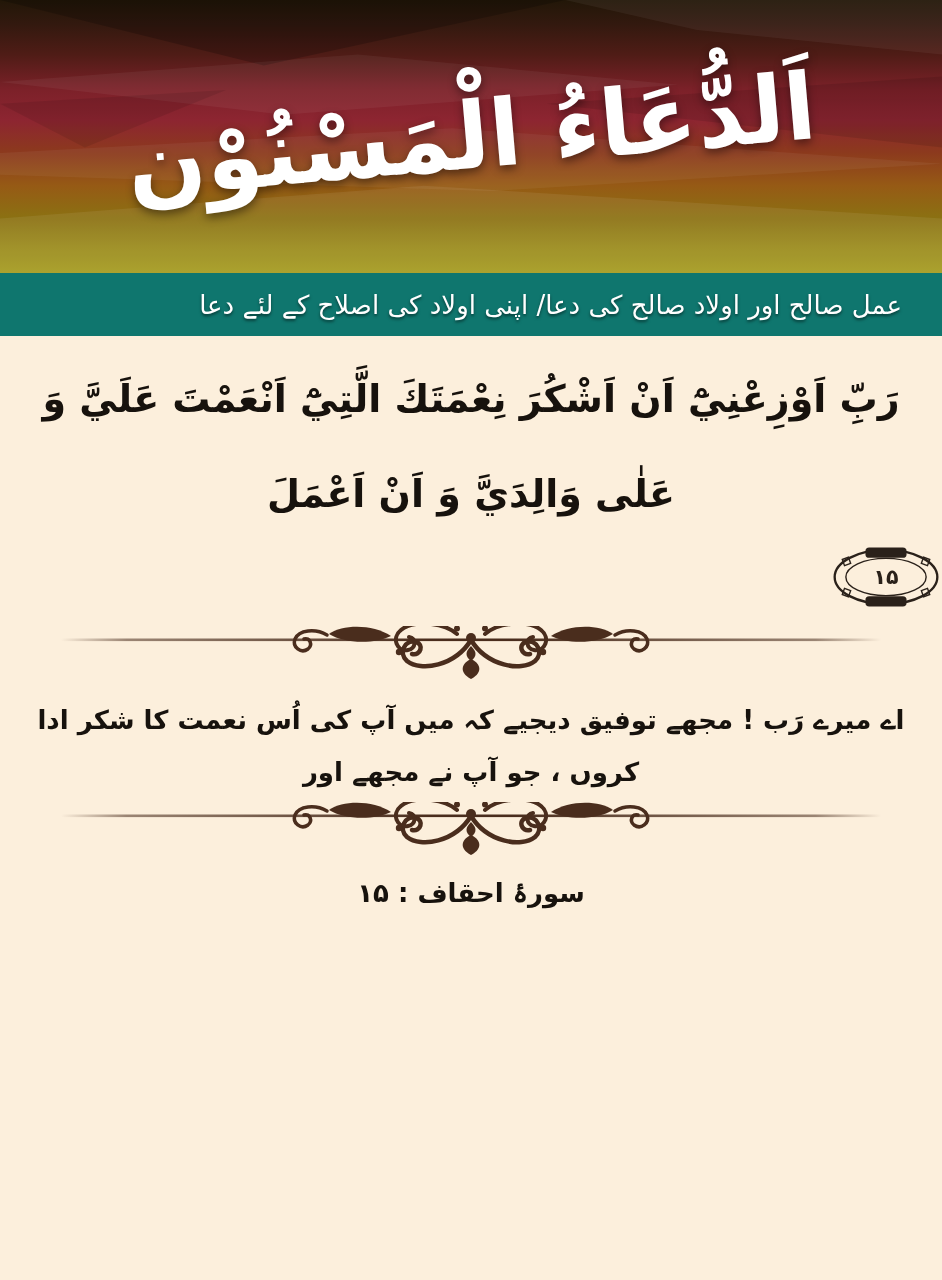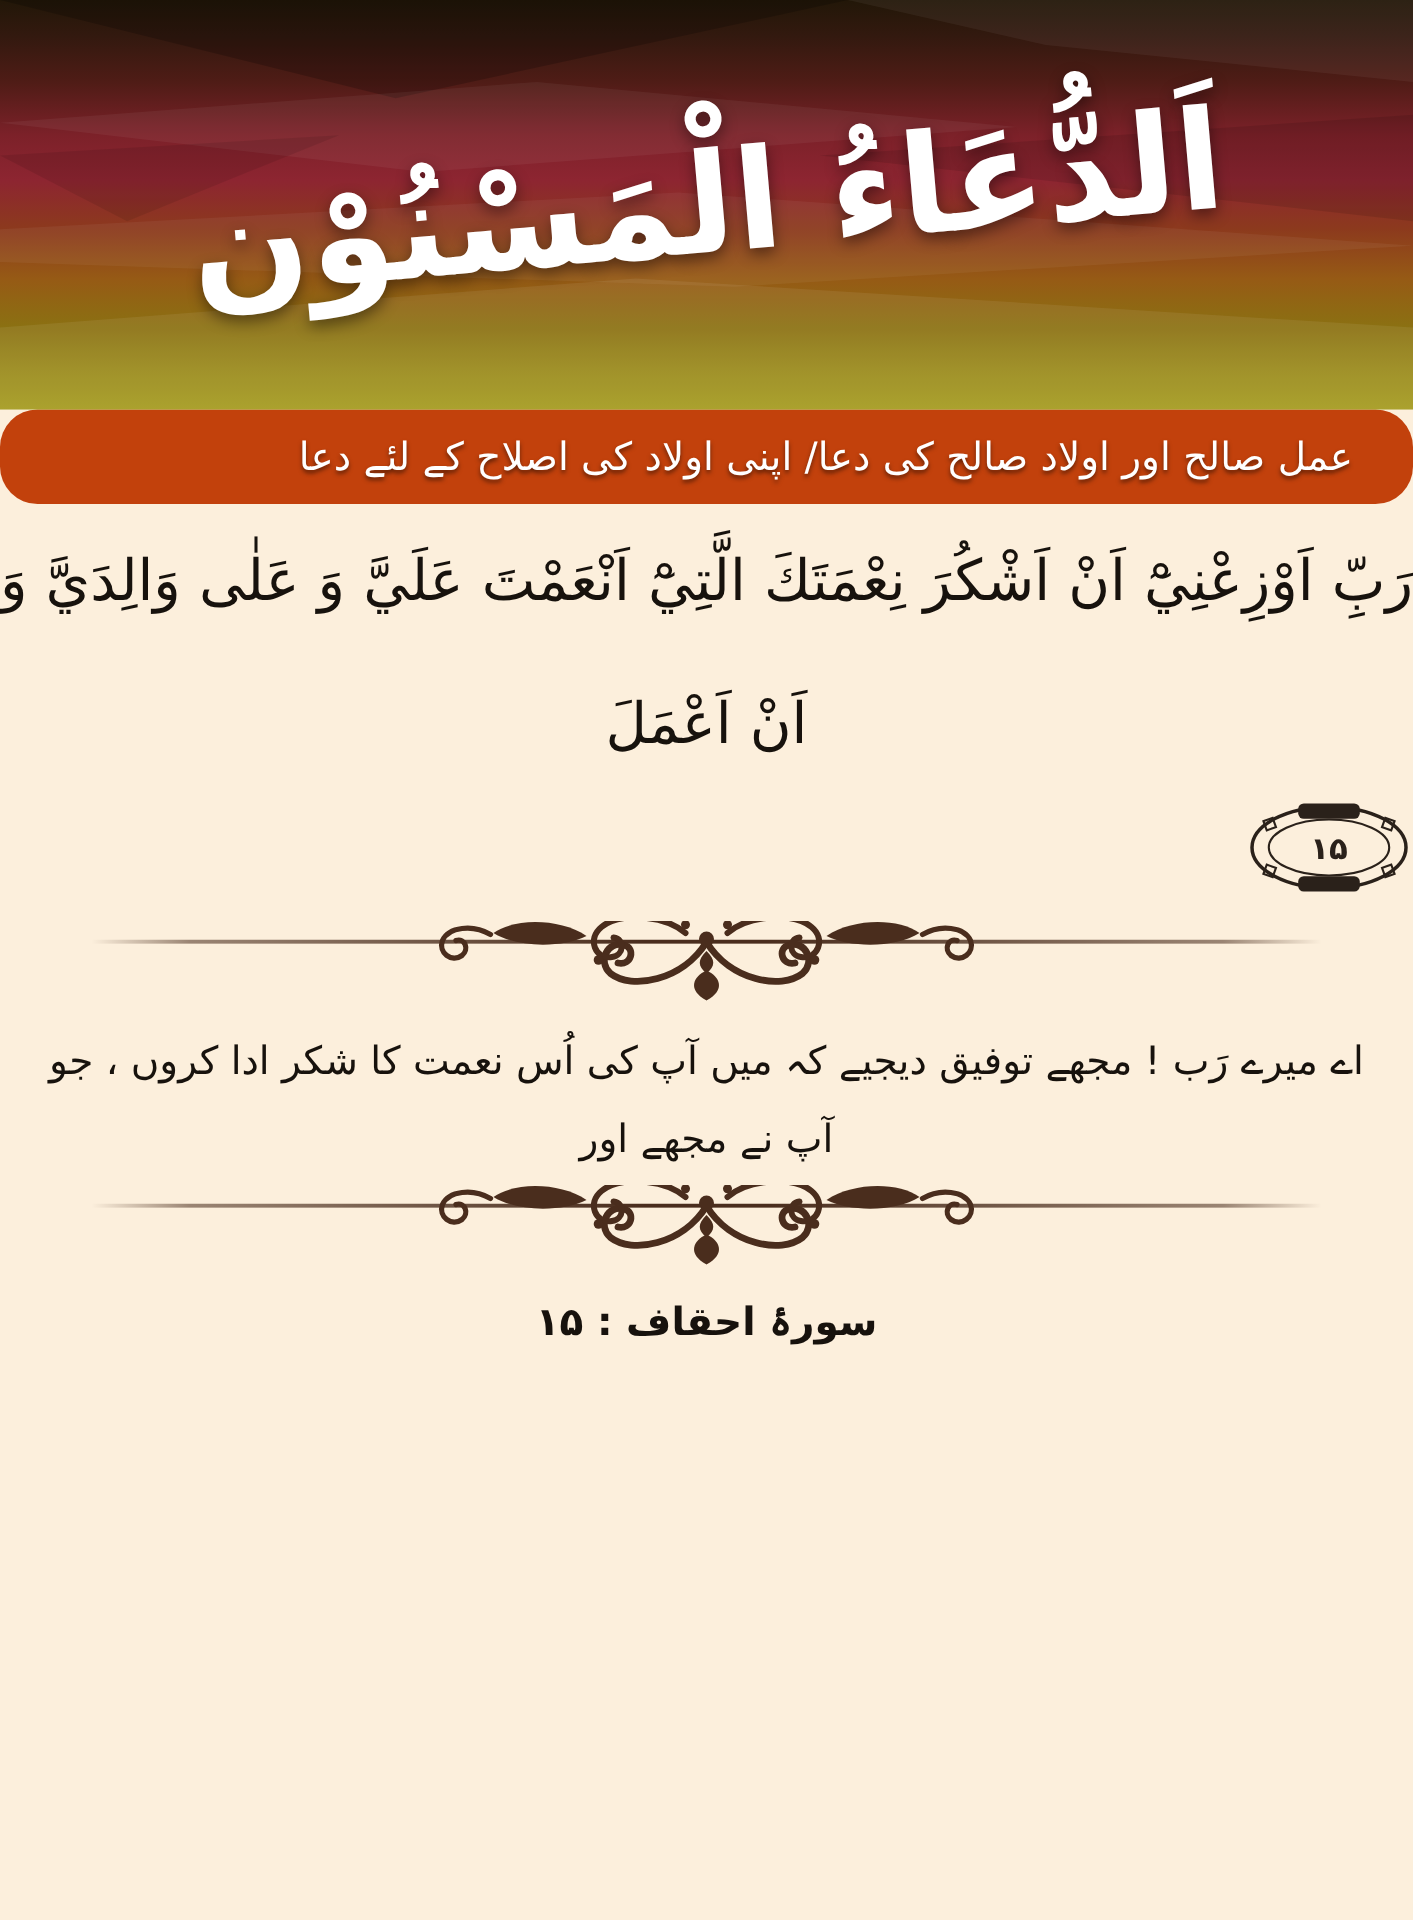--- a/index.html
+++ b/index.html
@@ -35,53 +35,53 @@
     color:#ffffff;
     font-size:92px;font-weight:bold;
     transform:rotate(-5deg);
     text-shadow:0 4px 10px rgba(0,0,0,.45);
     white-space:nowrap;
     direction:rtl;
   }
   
   .subtitle-bar{
     height:63px;width:100%;
-    background:#c2410c;
+    background:#0f766e;
     display:flex;align-items:center;
     box-sizing:border-box;
     direction:rtl;
-    border-radius:25px;
   }
   .subtitle{
     width:100%;
     text-align:right;
     padding:0 40px;
     color:#ffffff;
     font-size:26px;
     text-shadow:0 2px 3px rgba(0,0,0,.5);
   }
   
   .doc-body{direction:rtl;color:#17120d;}
   .verse{
     text-align:center;
-    font-size:38px;font-weight:400;
+    font-size:38px;font-weight:700;
     line-height:95px;
-    padding-top:4px;
+    padding-top:16px;
     color:#17120d;
   }
   .medallion-row{display:flex;margin-top:4px;}
   .divider-row{display:flex;justify-content:center;}
   .d1{margin-top:18px;}
   .d2{margin-top:4px;}
   .translation{
     margin-top:14px;
     text-align:center;
     font-size:26px;
     line-height:52px;
     padding:0 30px;
+    font-weight:bold;
   }
   .reference{
     margin-top:22px;
     text-align:center;
     font-size:26px;
     font-weight:600;
   }
 </style>
 </head>
 <body>

